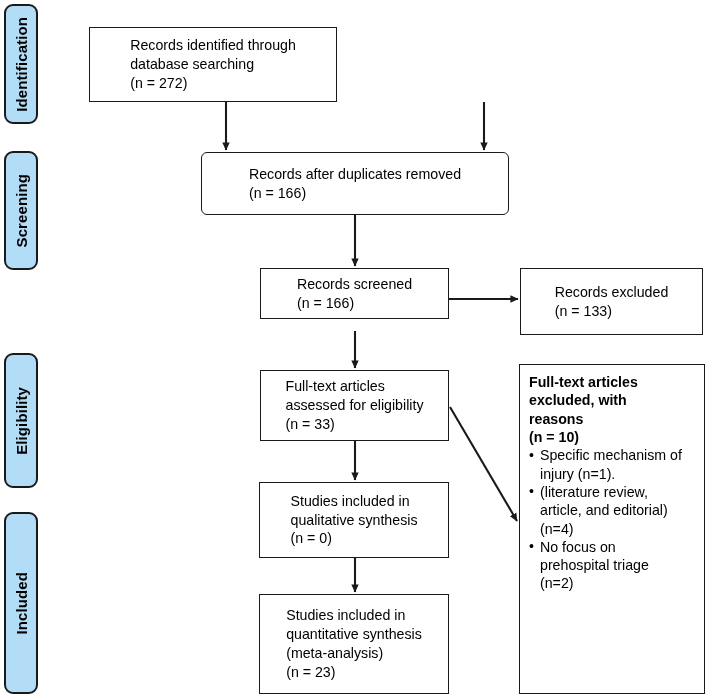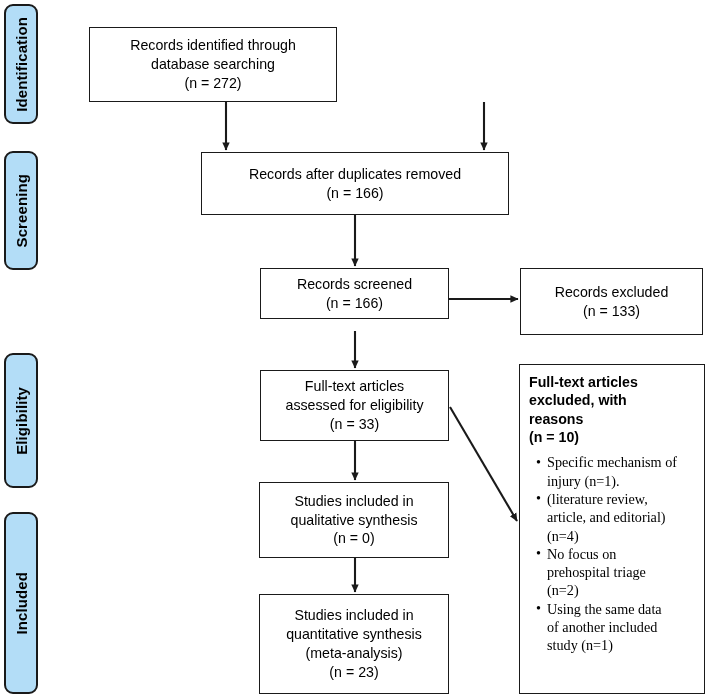--- a/index.html
+++ b/index.html
@@ -42,21 +42,21 @@
   }
   
   .flow-box {
     position: absolute;
     box-sizing: border-box;
     border: 1.6px solid #1a1a1a;
     background: #ffffff;
     display: flex;
     align-items: center;
     justify-content: center;
-    text-align: center;
+    text-align: left;
     font-size: 14.2px;
     line-height: 1.33;
     padding: 2px 12px;
   }
   .flow-box .box-text { white-space: pre-line; }
 
   
   .reasons-box {
     position: absolute;
     box-sizing: border-box;
@@ -67,23 +67,22 @@
     line-height: 1.29;
     padding: 8px 6px 6px 9px;
   }
   .reasons-box .reasons-head {
     font-weight: bold;
     white-space: pre-line;
     margin: 0 0 0 0;
   }
   .reasons-box ul {
     list-style: none;
-    margin: 7px;
+    margin: 0;
     padding: 0;
-    font-family: Liberation Serif, serif;
   }
   .reasons-box li {
     position: relative;
     padding-left: 11px;
     white-space: pre-line;
     margin: 0;
   }
   .reasons-box li::before {
     content: "\2022";
     position: absolute;
@@ -143,21 +142,21 @@
     <span class="stage-label">Included</span>
   </div>
 
   <div class="flow-box" style="left:89px;top:27px;width:248px;height:75px;">
     <span class="box-text">Records identified through
 database searching
 (n = 272)</span>
   </div>
 
 
-  <div class="flow-box" style="left:201px;top:152px;width:308px;height:63px;">
+  <div class="flow-box" style="left:201px;top:152px;width:308px;height:63px;border-radius:6px;">
     <span class="box-text">Records after duplicates removed
 (n = 166)</span>
   </div>
 
   <div class="flow-box" style="left:260px;top:268px;width:189px;height:51px;">
     <span class="box-text">Records screened
 (n = 166)</span>
   </div>
 
   <div class="flow-box" style="left:520px;top:268px;width:183px;height:67px;">
@@ -191,19 +190,16 @@
 (n = 10)</div>
     <ul>
       <li>Specific mechanism of
 injury (n=1).</li>
       <li>(literature review,
 article, and editorial)
 (n=4)</li>
       <li>No focus on
 prehospital triage
 (n=2)</li>
-      <li>Using the same data
-of another included
-study (n=1)</li>
     </ul>
   </div>
 
 </div>
 
 </body></html>

